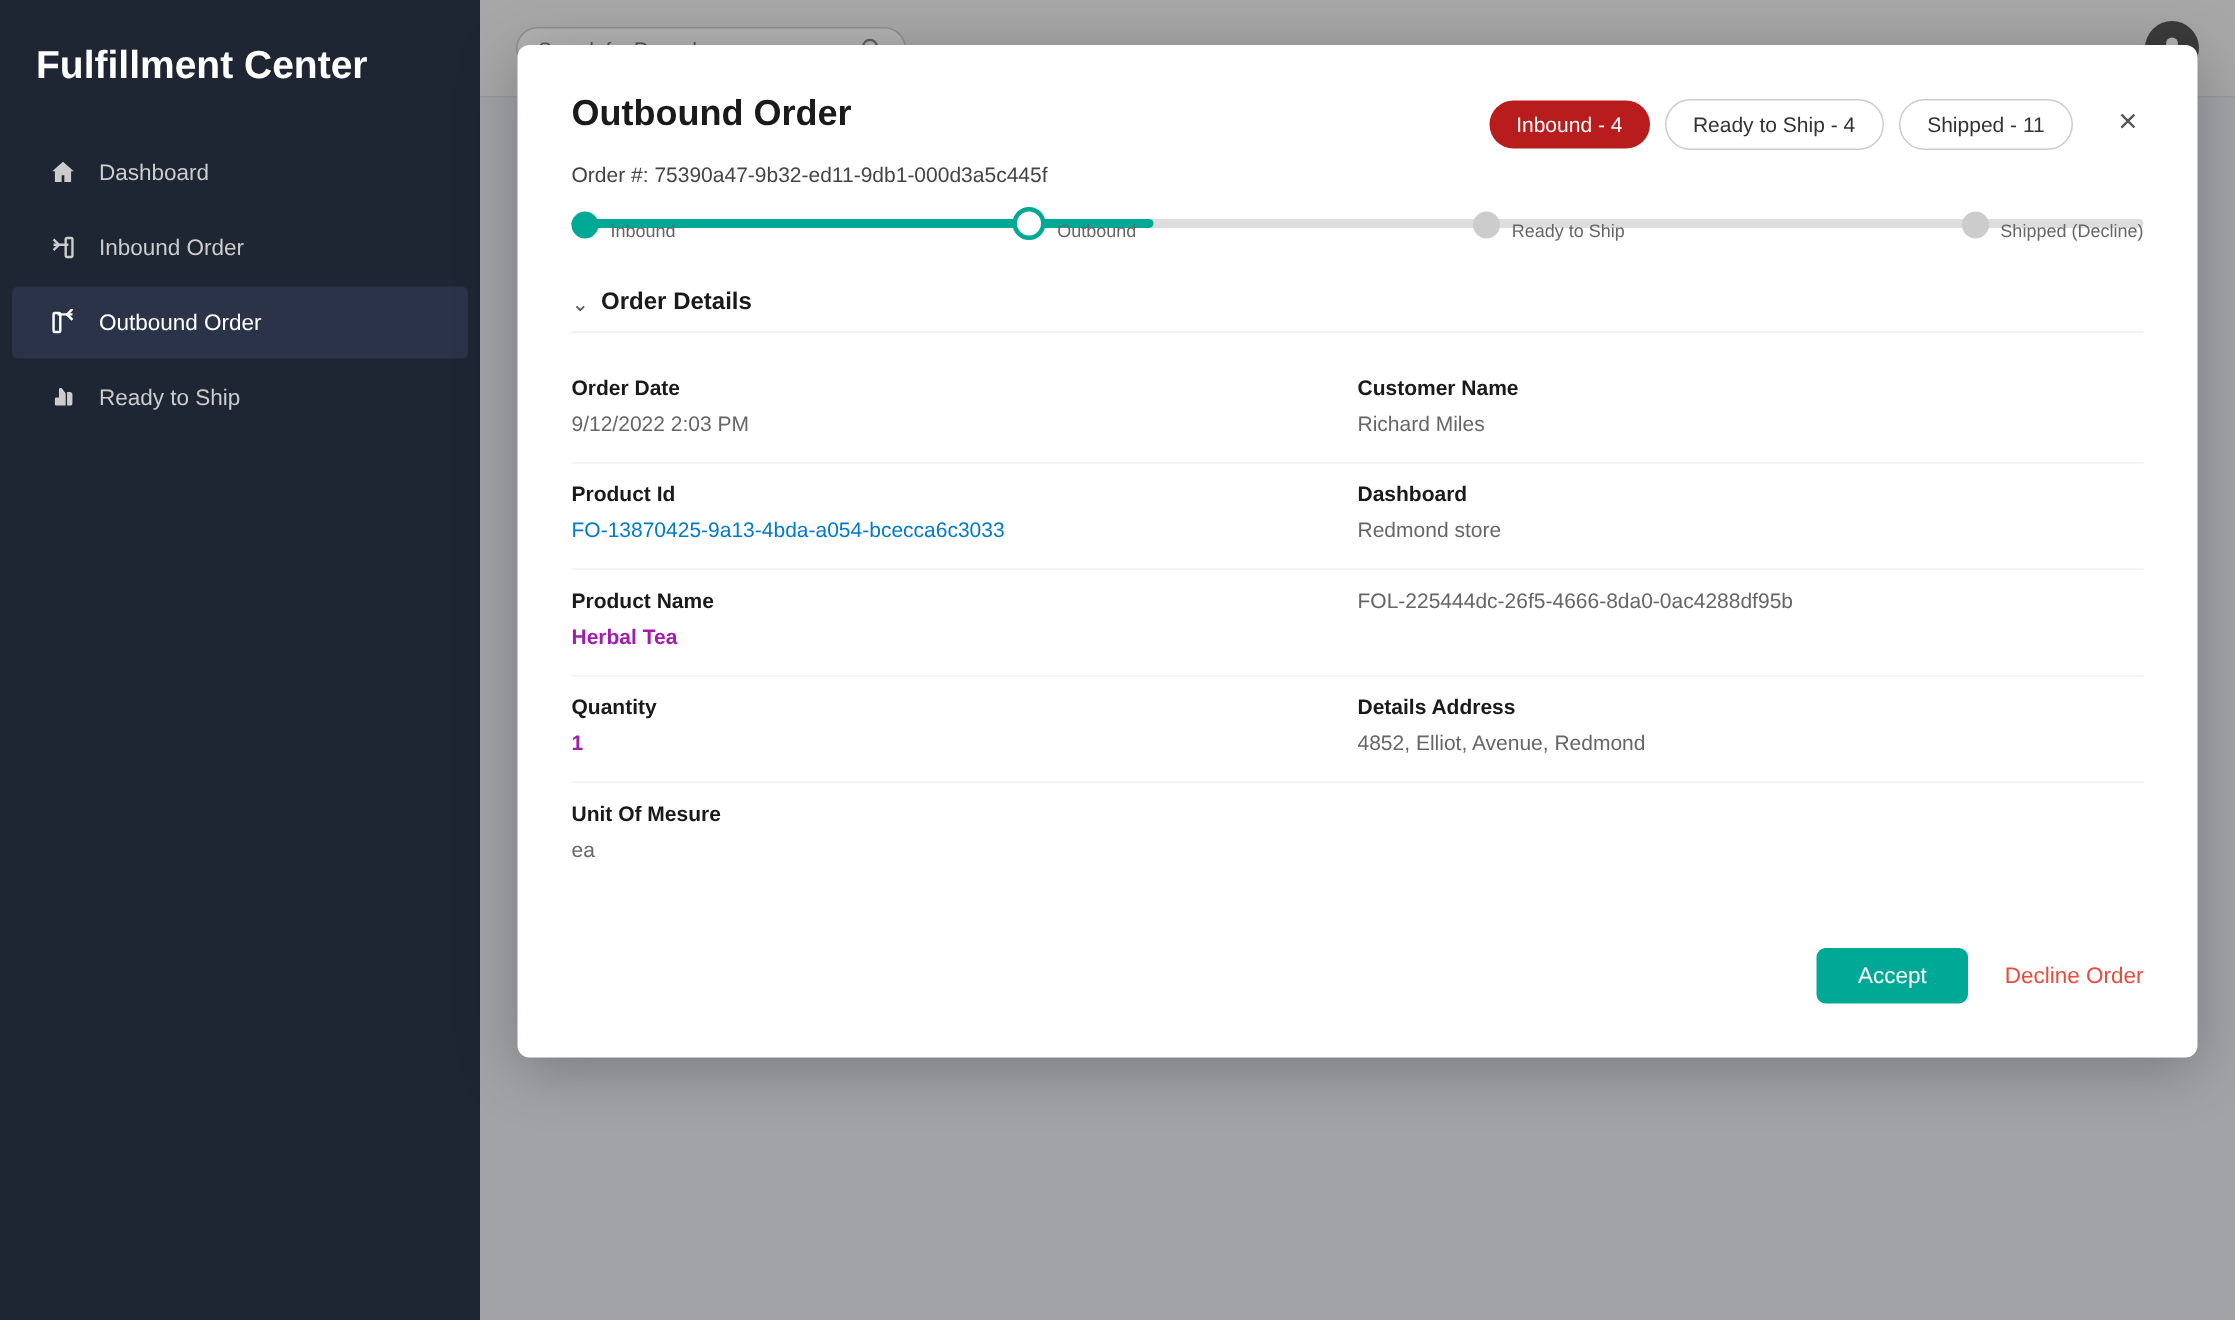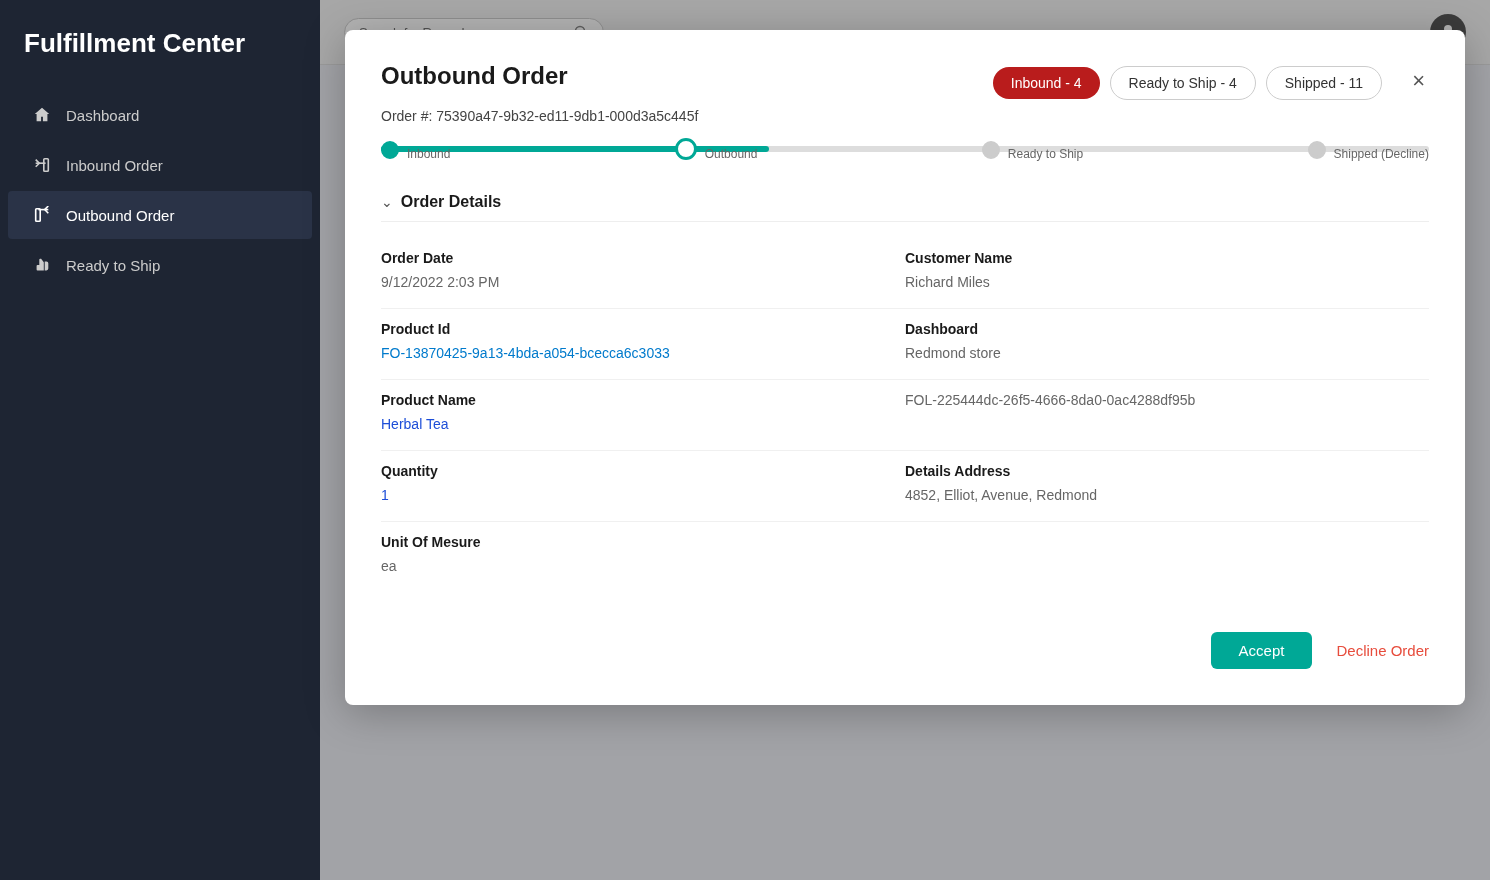--- a/index.html
+++ b/index.html
@@ -297,21 +297,22 @@
       margin-bottom: 8px;
     }
     .detail-value {
       font-size: 14px;
       color: #666;
     }
     .detail-value.link-style {
       color: #007acc;
     }
     .detail-value.teal-style {
-      color: #1d4ed8;
+      color: #a21caf;
+      font-weight: bold;
     }
 
     
     .modal-footer {
       display: flex;
       justify-content: flex-end;
       align-items: center;
       gap: 24px;
       margin-top: 24px;
       padding-top: 16px;

